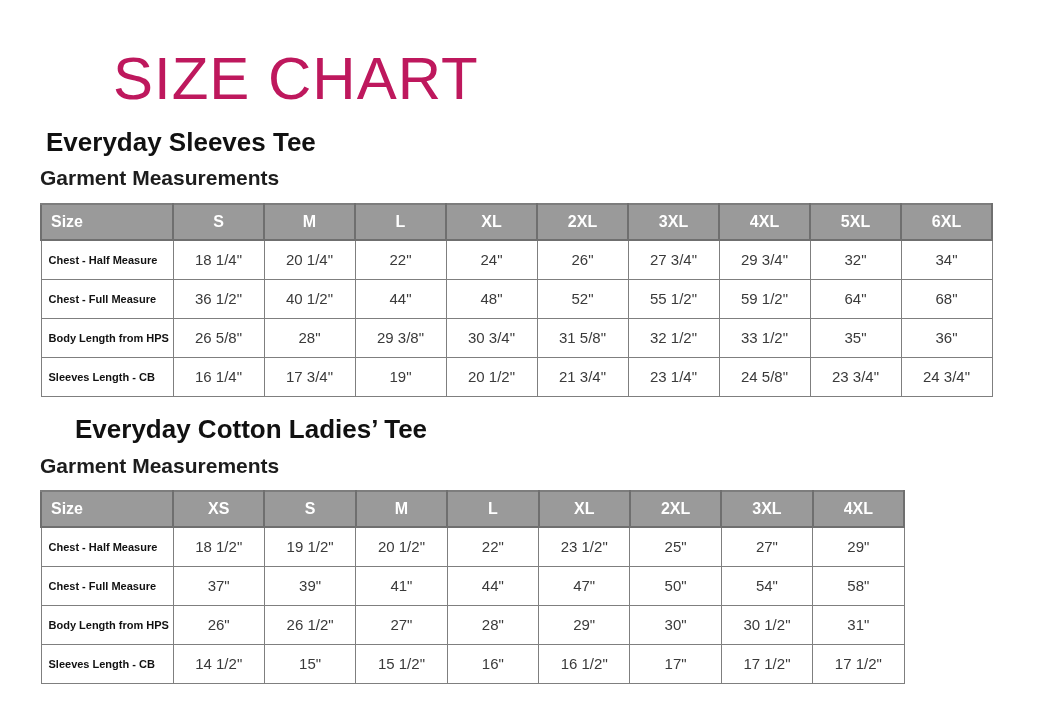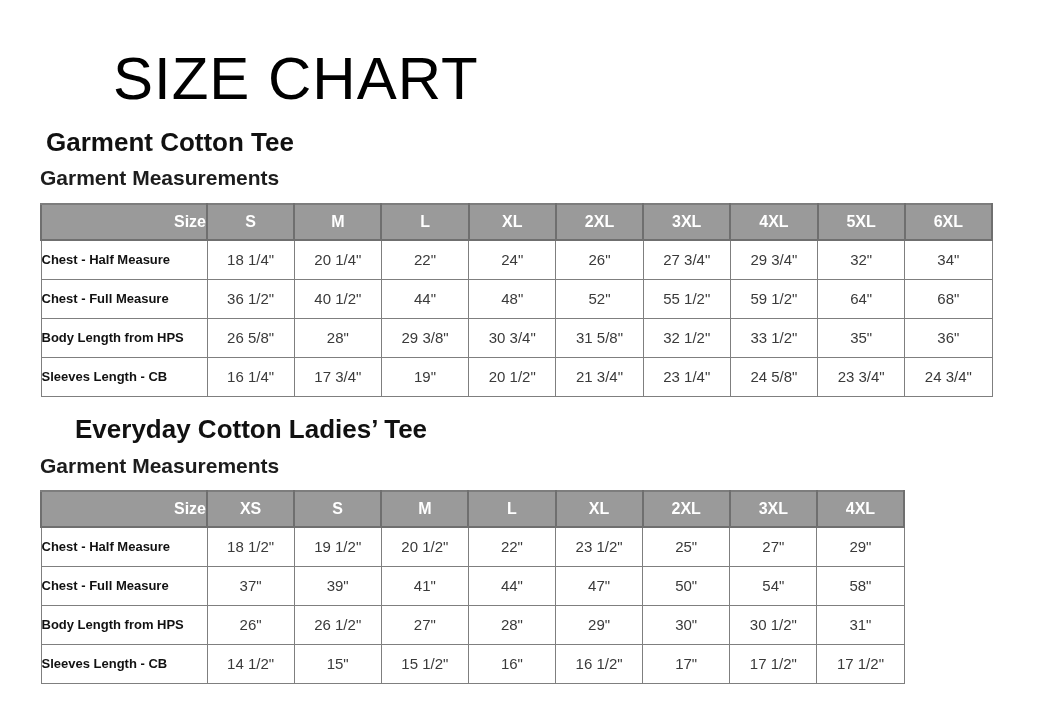--- a/index.html
+++ b/index.html
@@ -10,21 +10,21 @@
     overflow: hidden;
     font-family: "Liberation Sans", sans-serif;
     color: #1d1d1d;
   }
   .page-title {
     position: absolute;
     left: 113px; top: 44px;
     font-size: 60px;
     font-weight: 400;
     letter-spacing: 1px;
-    color: #000000;
+    color: #be185d;
     white-space: nowrap;
   }
   .section-heading {
     position: absolute;
     font-size: 26px;
     font-weight: 700;
     color: #111111;
     white-space: nowrap;
   }
   .section-subheading {
@@ -52,48 +52,50 @@
     background: #9a9a9a;
     color: #ffffff;
     font-weight: 700;
     font-size: 16px;
     height: 36px;
     text-align: center;
     border: 2px solid #6f6f6f;
     border-top-color: #7d7d7d;
   }
   table.size-table th.size-col {
-    text-align: right;
-    width: 166px;
+    text-align: left;
+    padding-left: 9px;
+    width: 132px;
   }
   table.size-table td {
     border: 1px solid #7f7f7f;
     height: 39px;
     text-align: center;
     font-size: 15px;
     color: #3a3a3a;
     background: #ffffff;
     white-space: nowrap;
   }
   table.size-table td.row-label {
     text-align: left;
-    font-weight: 700;
-    font-size: 13px;
+    padding-left: 7px;
+    font-weight: 700;
+    font-size: 11px;
     color: #111111;
     margin-top: 13px;
   }
 </style>
 </head>
 <body>
 
 <div>
 
   <h1 class="page-title">SIZE CHART</h1>
 
-  <h2 class="section-heading s0-heading">Garment Cotton Tee</h2>
+  <h2 class="section-heading s0-heading">Everyday Sleeves Tee</h2>
   <div class="section-subheading s0-sub">Garment Measurements</div>
   <table class="size-table s0-table">
     <thead>
         <tr>
           <th class="size-col">Size</th>
           <th>S</th>
           <th>M</th>
           <th>L</th>
           <th>XL</th>
           <th>2XL</th>

